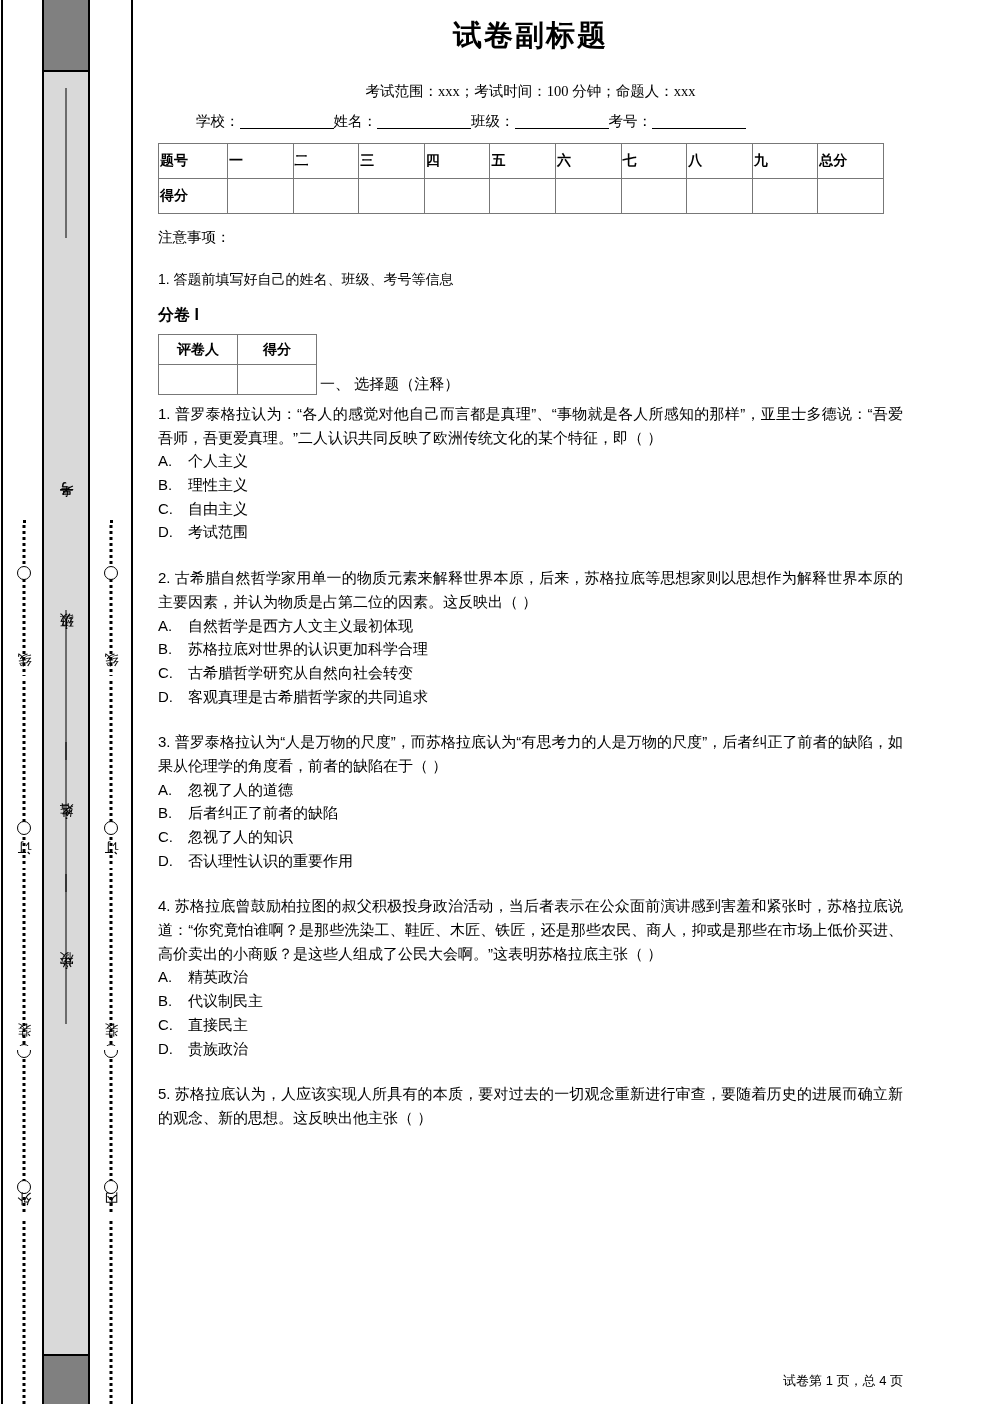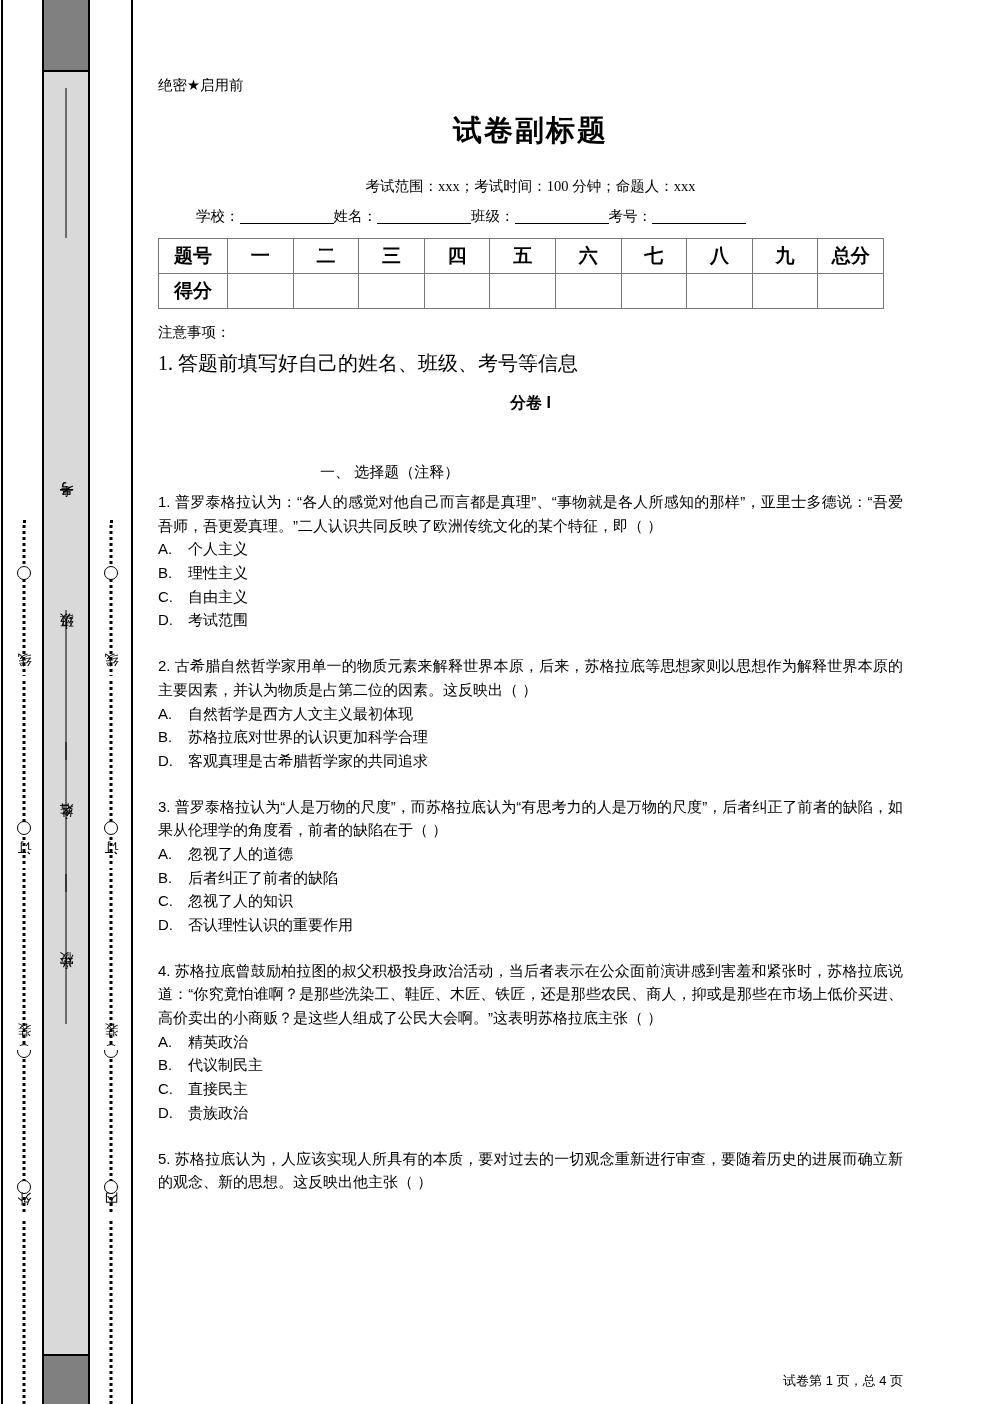--- a/index.html
+++ b/index.html
@@ -146,39 +146,37 @@
   
   table.score {
     border-collapse: collapse;
     margin-top: 12px;
     width: 726px;
     table-layout: fixed;
   }
   table.score td {
     border: 1.5px solid #777;
     height: 32px;
-    text-align: center;
-    font-size: 19px;
+    font-size: 14px;
     font-weight: bold;
     font-family: "Liberation Sans", "DejaVu Sans", sans-serif;
   }
   table.score td.lbl { width: 66px; }
 
   .notes-title {
     font-size: 14.5px;
     margin-top: 14px;
     font-family: "Liberation Sans", "DejaVu Sans", sans-serif;
   }
   .note-item {
-    font-size: 20px;
-    margin-top: 8px;
-    font-family: Liberation Serif, serif;
+    font-size: 14px;
+    margin-top: 24px;
+    font-family: Liberation Sans, sans-serif;
   }
   .part-title {
-    text-align: center;
     font-size: 16px;
     font-weight: bold;
     margin-top: 16px;
     font-family: "Liberation Sans", "DejaVu Sans", sans-serif;
   }
   .part-note {
     font-size: 14.5px;
     margin-top: 12px;
     font-family: "Liberation Sans", "DejaVu Sans", sans-serif;
   }
@@ -280,21 +278,20 @@
       <div class="vchar" style="top:864px;">订</div>
       <div class="ring" style="top:1044px;"></div>
       <div class="vchar" style="top:1046px;">装</div>
       <div class="ring" style="top:1180px;"></div>
       <div class="vchar" style="top:1215px;">内</div>
     </div>
   </div>
 
   <div class="content">
 
-    <div class="secret">绝密★启用前</div>
 
     <div class="doc-title">试卷副标题</div>
 
     <div class="meta-line">考试范围：xxx；考试时间：100 分钟；命题人：xxx</div>
 
     <div class="fill-line">
       <span>学校：</span><span class="blank"></span><span>姓名：</span><span class="blank"></span><span>班级：</span><span class="blank"></span><span>考号：</span><span class="blank"></span>
     </div>
 
     <table class="score">
@@ -327,36 +324,49 @@
         </tr>
       </tbody>
     </table>
 
     <div class="notes-title">注意事项：</div>
     <div class="note-item">1.  答题前填写好自己的姓名、班级、考号等信息</div>
 
     <div class="part-title">分卷 I</div>
 
     <div class="grader-wrap">
+      <table class="grader">
+        <tbody>
+          <tr>
+            <td>评卷人</td>
+            <td>得分</td>
+          </tr>
+          <tr>
+            <td></td>
+            <td></td>
+          </tr>
+        </tbody>
+      </table>
       <div class="sec-heading">一、  选择题（注释）</div>
     </div>
 
     <div class="question">
       <p class="q-stem">1. 普罗泰格拉认为：“各人的感觉对他自己而言都是真理”、“事物就是各人所感知的那样”，亚里士多德说：“吾爱吾师，吾更爱真理。”二人认识共同反映了欧洲传统文化的某个特征，即（  ）</p>
       <p class="q-opt"><span class="ol">A.</span><span>个人主义</span></p>
       <p class="q-opt"><span class="ol">B.</span><span>理性主义</span></p>
       <p class="q-opt"><span class="ol">C.</span><span>自由主义</span></p>
       <p class="q-opt"><span class="ol">D.</span><span>考试范围</span></p>
     </div>
     <div class="q-gap"></div>
 
     <div class="question">
       <p class="q-stem">2. 古希腊自然哲学家用单一的物质元素来解释世界本原，后来，苏格拉底等思想家则以思想作为解释世界本原的主要因素，并认为物质是占第二位的因素。这反映出（  ）</p>
       <p class="q-opt"><span class="ol">A.</span><span>自然哲学是西方人文主义最初体现</span></p>
       <p class="q-opt"><span class="ol">B.</span><span>苏格拉底对世界的认识更加科学合理</span></p>
+      <p class="q-opt"><span class="ol">C.</span><span>古希腊哲学研究从自然向社会转变</span></p>
       <p class="q-opt"><span class="ol">D.</span><span>客观真理是古希腊哲学家的共同追求</span></p>
     </div>
     <div class="q-gap"></div>
 
     <div class="question">
       <p class="q-stem">3. 普罗泰格拉认为“人是万物的尺度”，而苏格拉底认为“有思考力的人是万物的尺度”，后者纠正了前者的缺陷，如果从伦理学的角度看，前者的缺陷在于（  ）</p>
       <p class="q-opt"><span class="ol">A.</span><span>忽视了人的道德</span></p>
       <p class="q-opt"><span class="ol">B.</span><span>后者纠正了前者的缺陷</span></p>
       <p class="q-opt"><span class="ol">C.</span><span>忽视了人的知识</span></p>
       <p class="q-opt"><span class="ol">D.</span><span>否认理性认识的重要作用</span></p>

